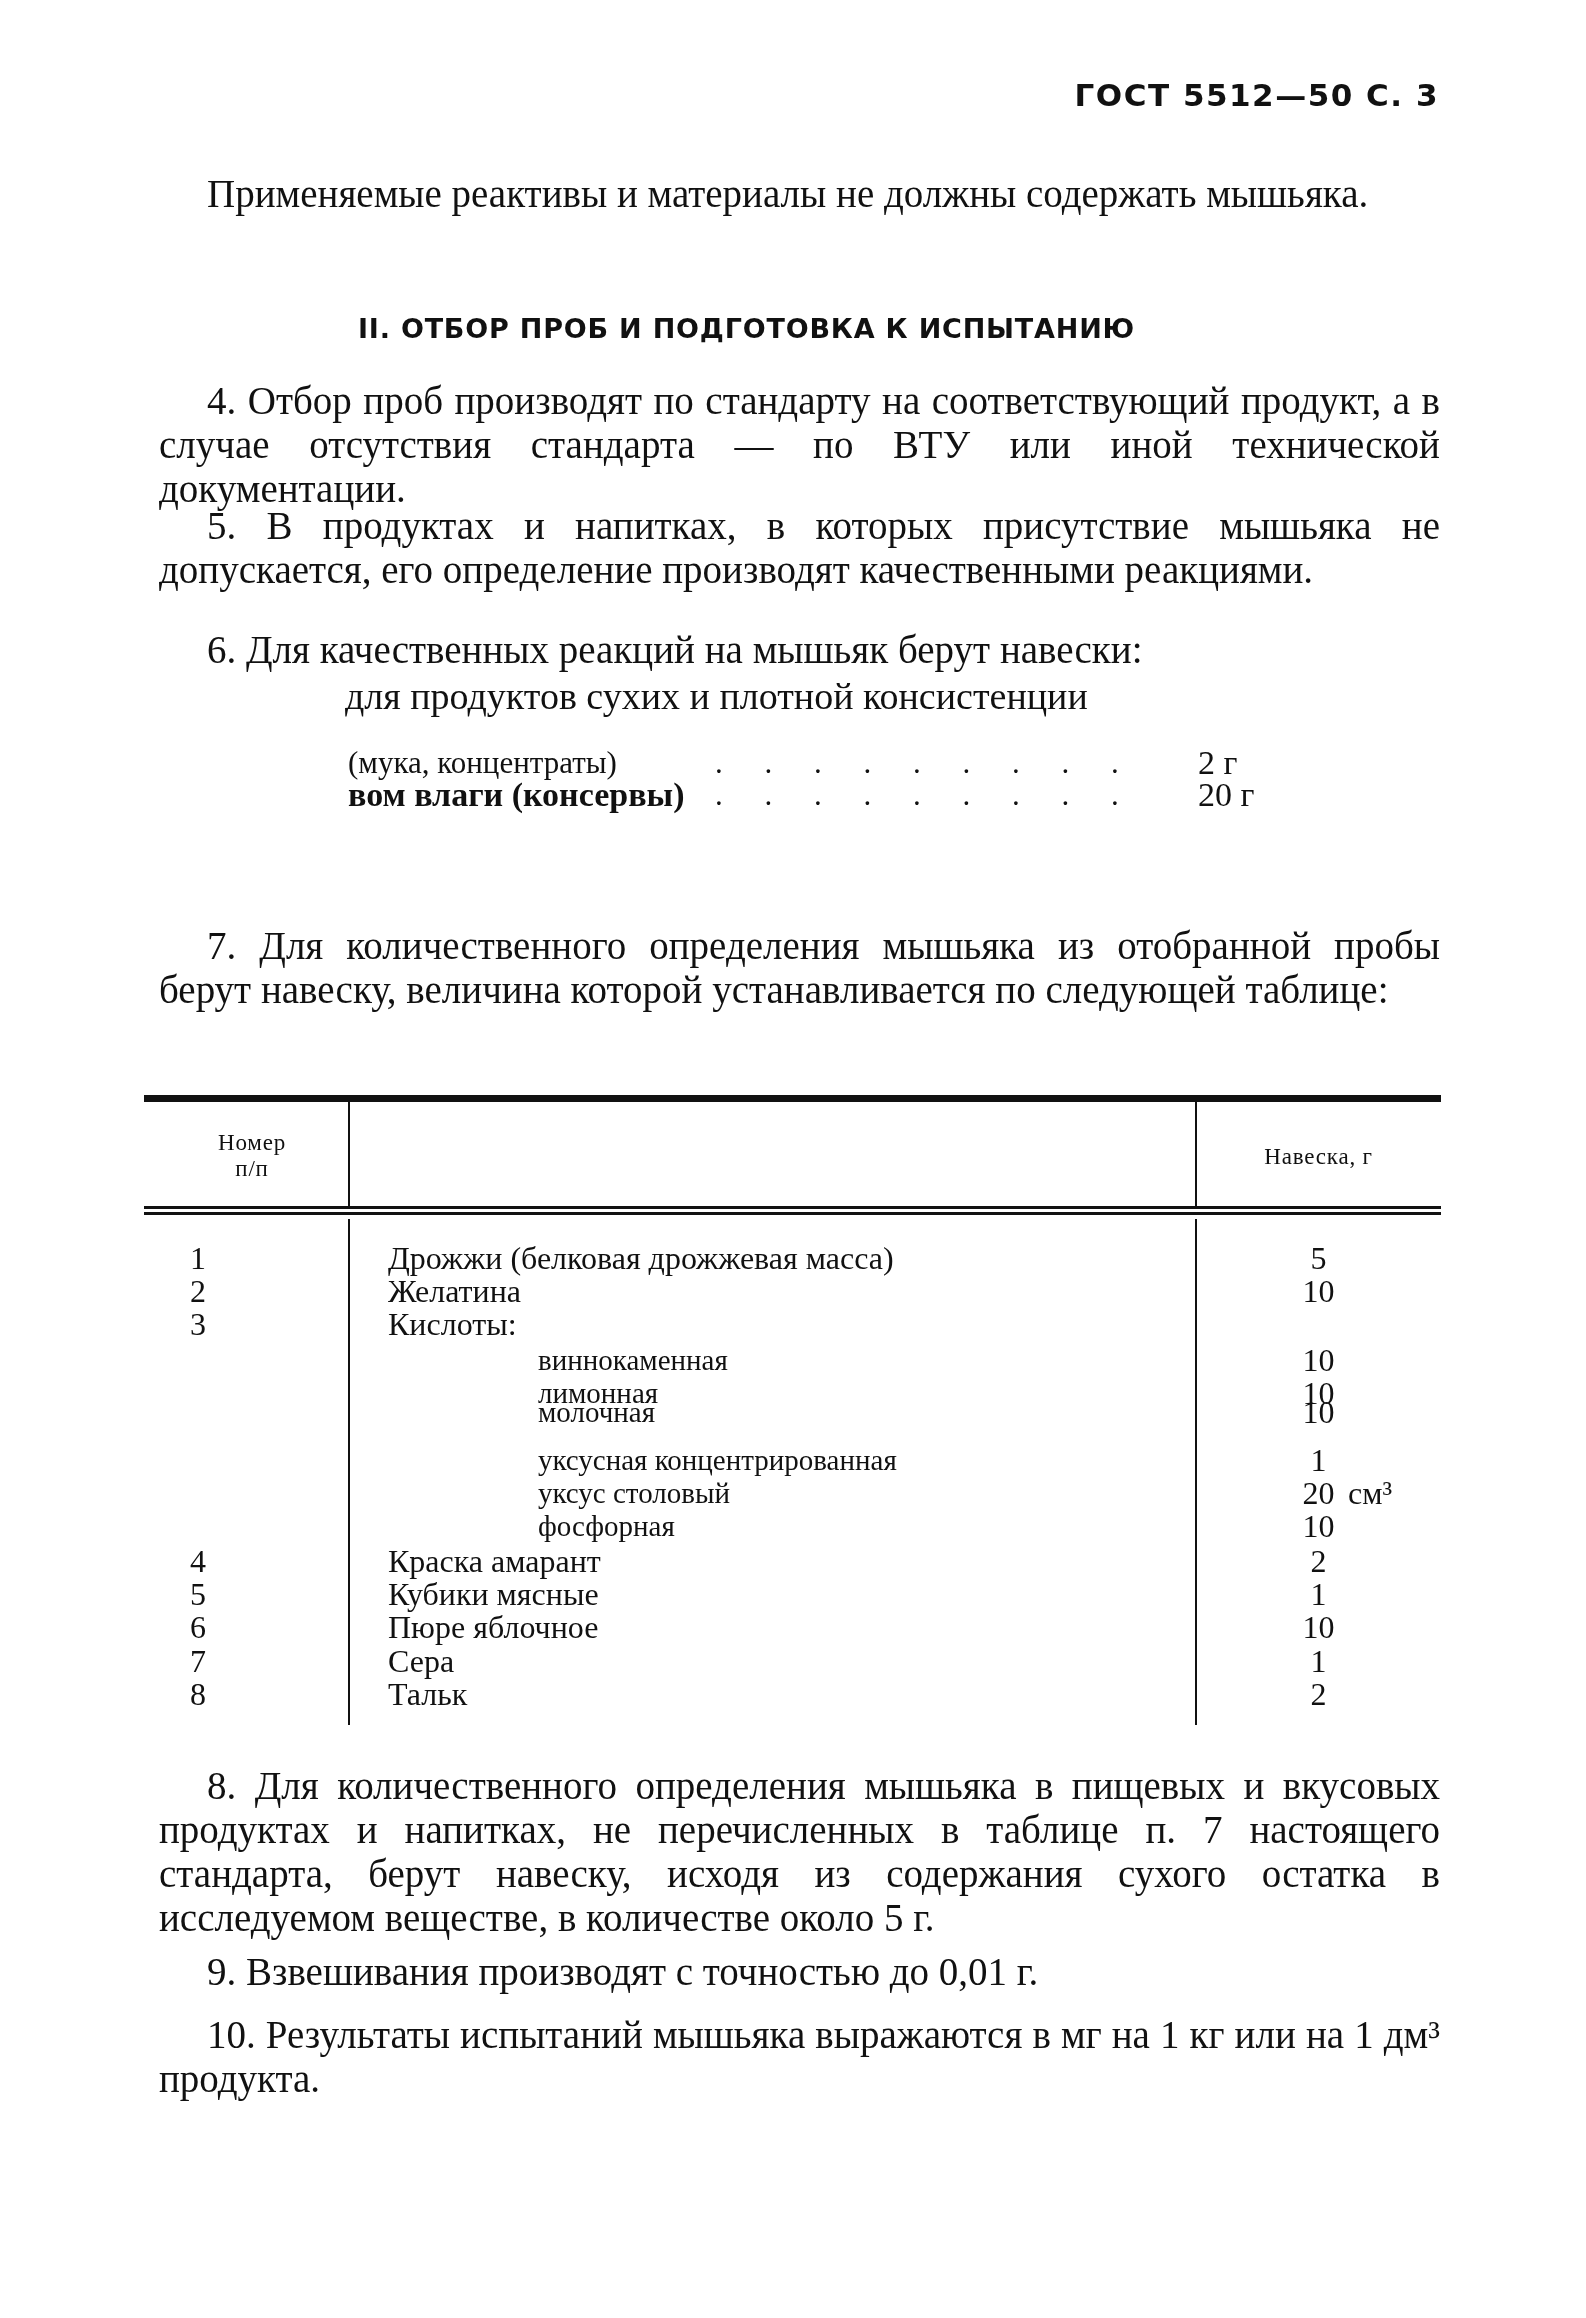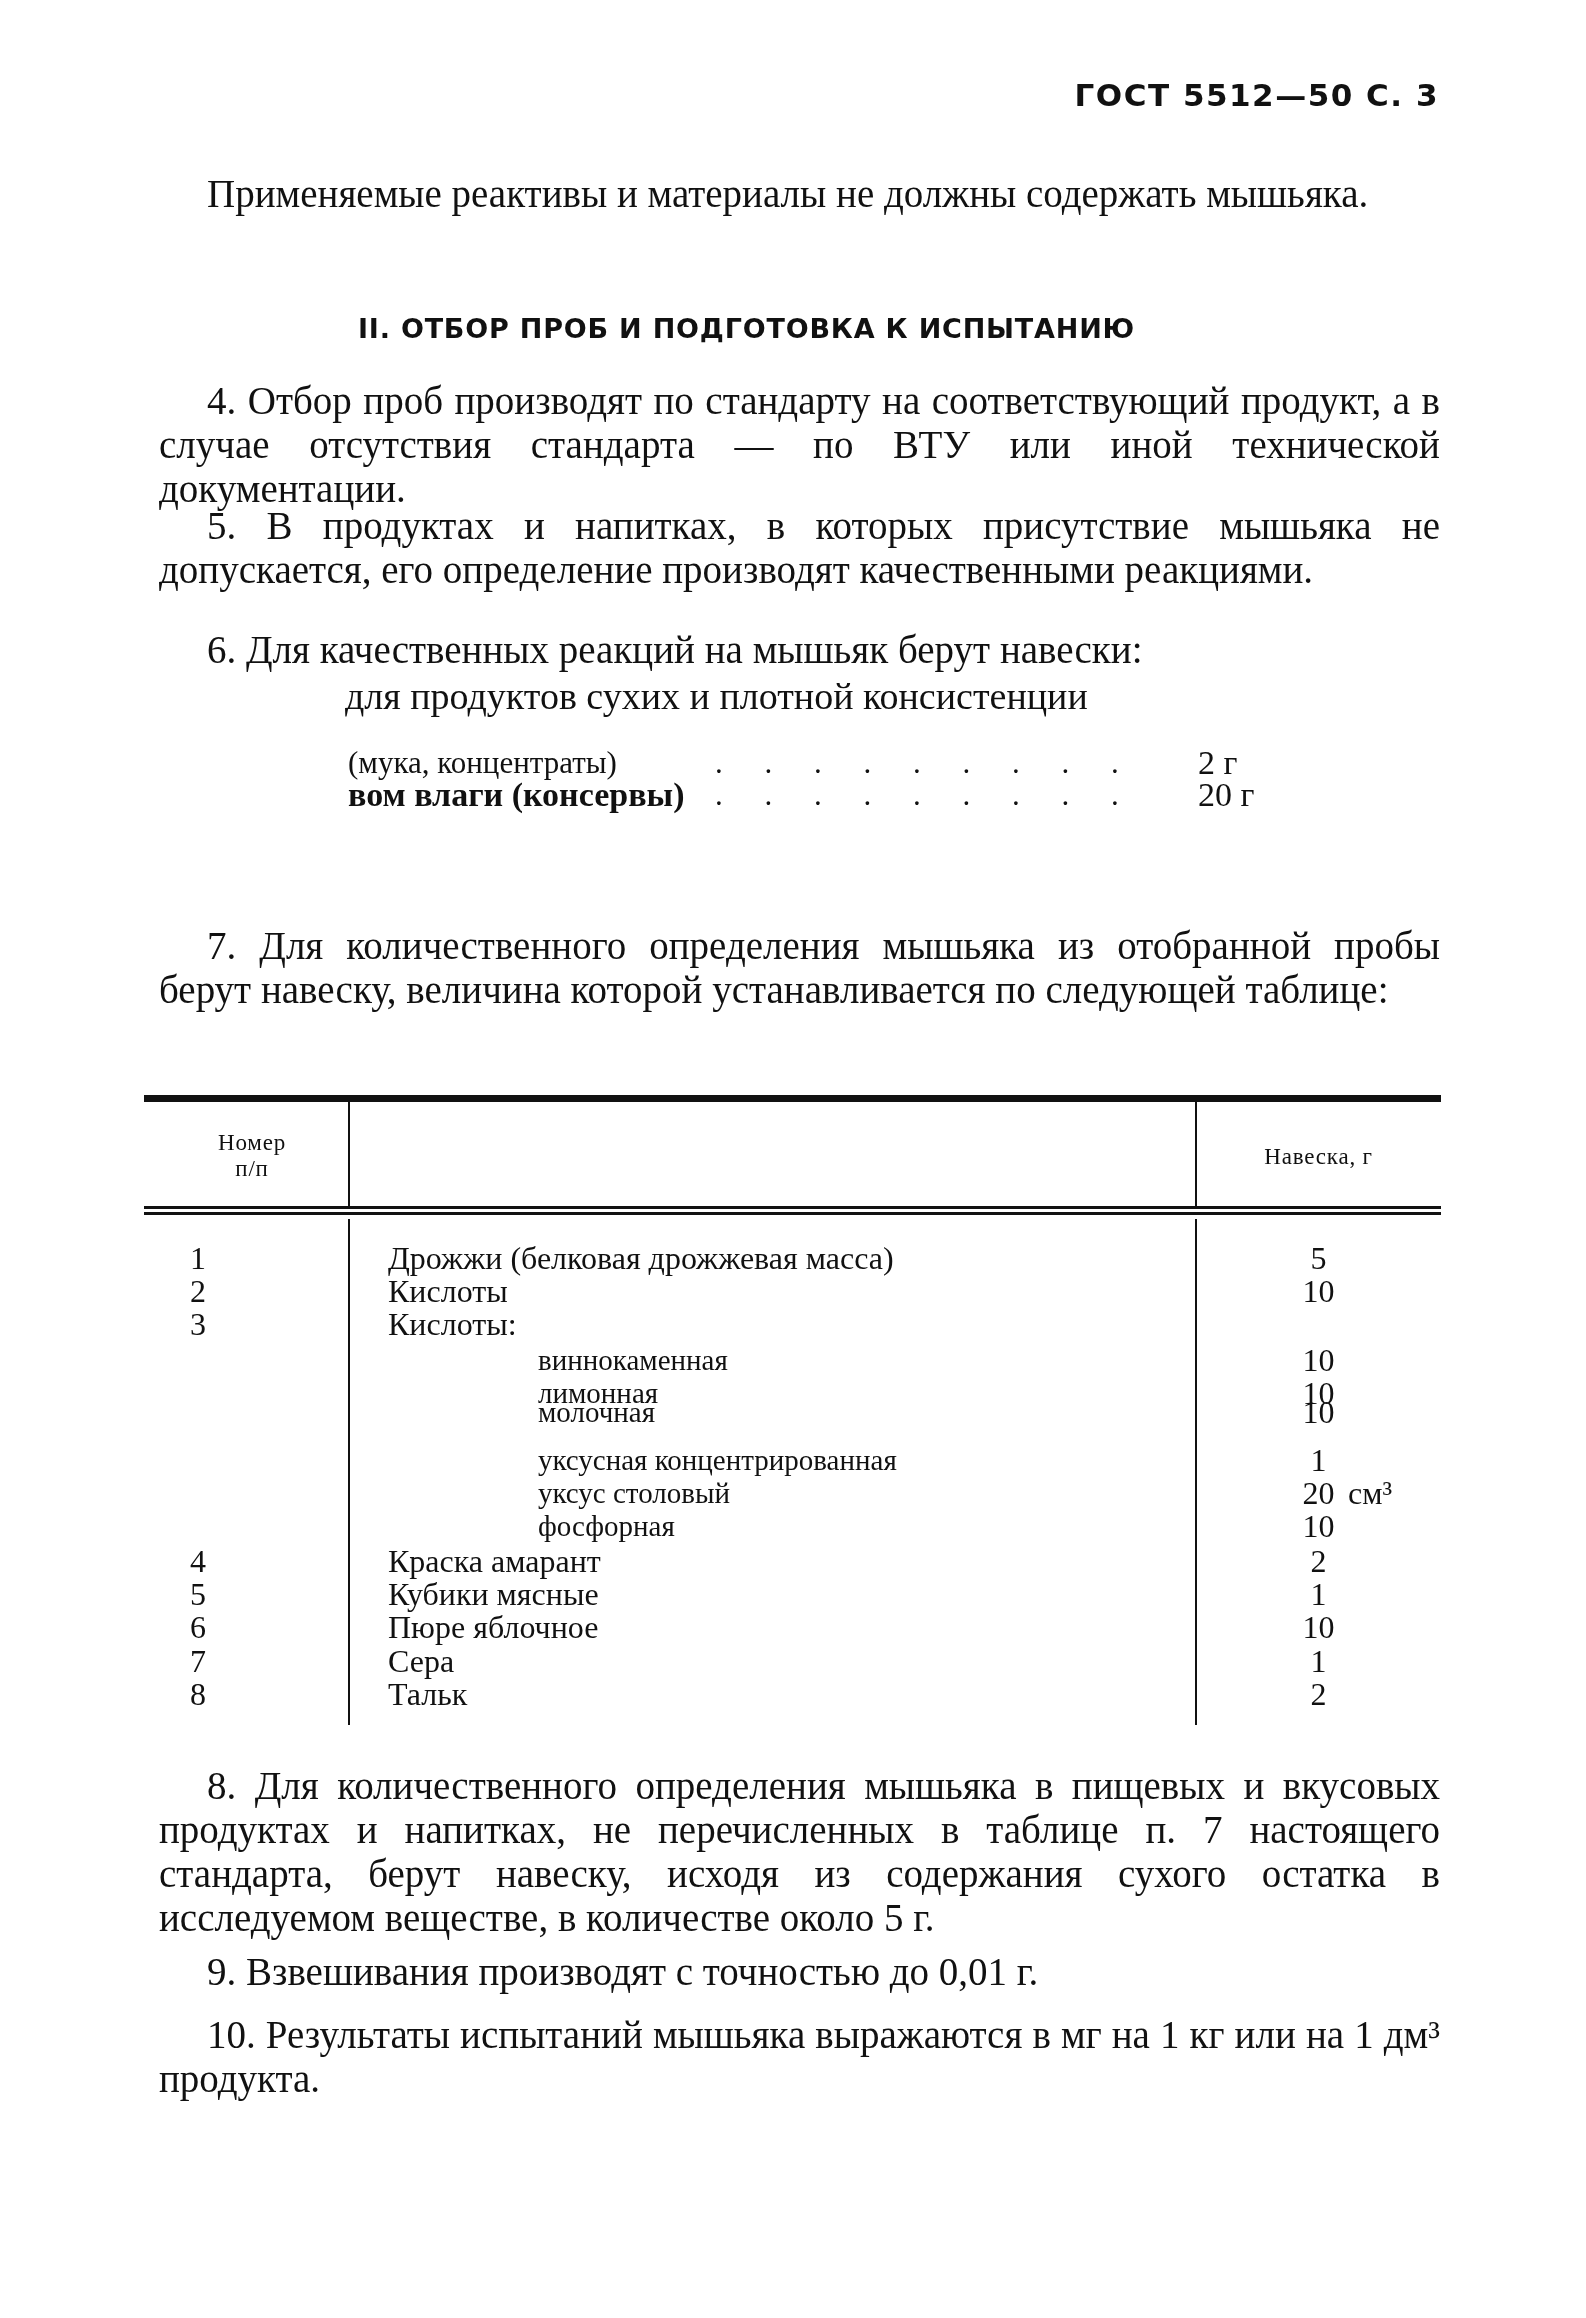--- a/index.html
+++ b/index.html
@@ -92,21 +92,21 @@
   <div class="vline" style="left:1051px; top:124px; height:506px;"></div>
 
   <div id="table-body">
       <div class="row" style="top: 147px;">
         <span class="num">1</span>
         <span class="name">Дрожжи (белковая дрожжевая масса)</span>
         <span class="amt"><span>5</span><span class="unit"></span></span>
       </div>
       <div class="row" style="top: 180px;">
         <span class="num">2</span>
-        <span class="name">Кислоты</span>
+        <span class="name">Желатина</span>
         <span class="amt"><span>10</span><span class="unit"></span></span>
       </div>
       <div class="row" style="top: 213px;">
         <span class="num">3</span>
         <span class="name">Кислоты:</span>
         <span class="amt"><span></span><span class="unit"></span></span>
       </div>
       <div class="row" style="top: 249px;">
         <span class="num"></span>
         <span class="name sub">виннокаменная</span>

